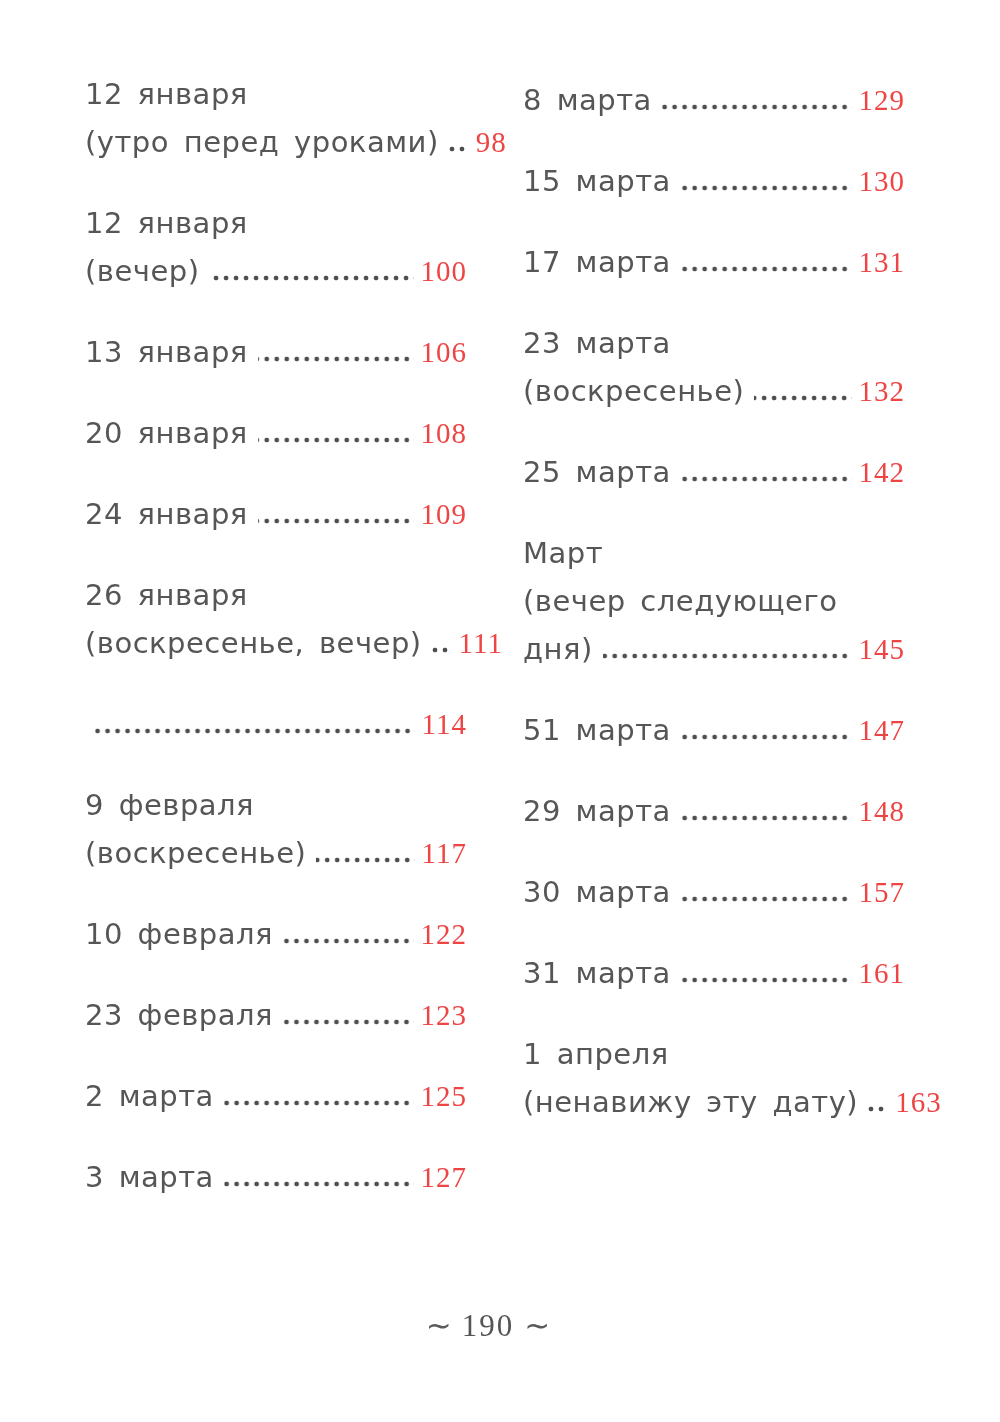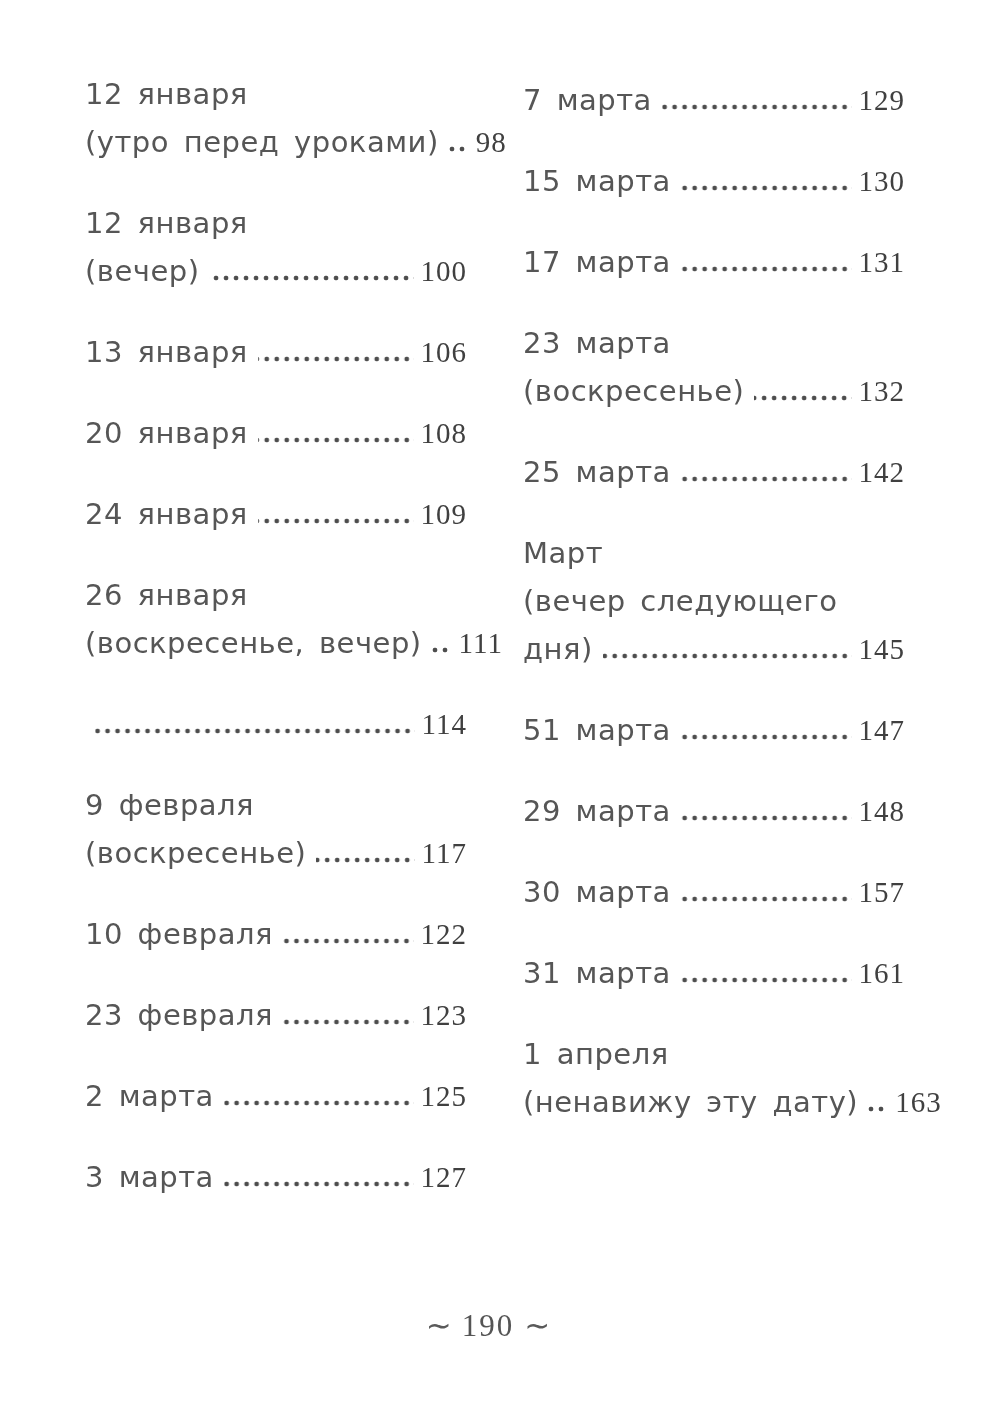--- a/index.html
+++ b/index.html
@@ -50,21 +50,21 @@
     background-image: radial-gradient(circle at 3px 3px, #4d4d4d 2px, rgba(0,0,0,0) 2.7px);
     background-size: 10px 6px;
     background-repeat: repeat-x;
     background-position: right bottom;
   }
 
   .pagenum {
     flex: 0 0 auto;
     font-family: "Liberation Serif", serif;
     font-size: 29px;
-    color: #404040;
+    color: #ef4444;
     letter-spacing: 1px;
   }
 
   .footer {
     position: absolute;
     left: 12px;
     top: 1306px;
     width: 100%;
     text-align: center;
     font-family: "Liberation Serif", serif;
@@ -177,21 +177,21 @@
       <span class="entry-title">3 марта</span>
       <span class="leader"></span>
       <span class="pagenum">127</span>
     </div>
   </div>
 </div>
 
   <div class="col col-right" id="col-1">
   <div class="entry">
     <div class="entry-last-line">
-      <span class="entry-title">7 марта</span>
+      <span class="entry-title">8 марта</span>
       <span class="leader"></span>
       <span class="pagenum">129</span>
     </div>
   </div>
 
   <div class="entry">
     <div class="entry-last-line">
       <span class="entry-title">15 марта</span>
       <span class="leader"></span>
       <span class="pagenum">130</span>

